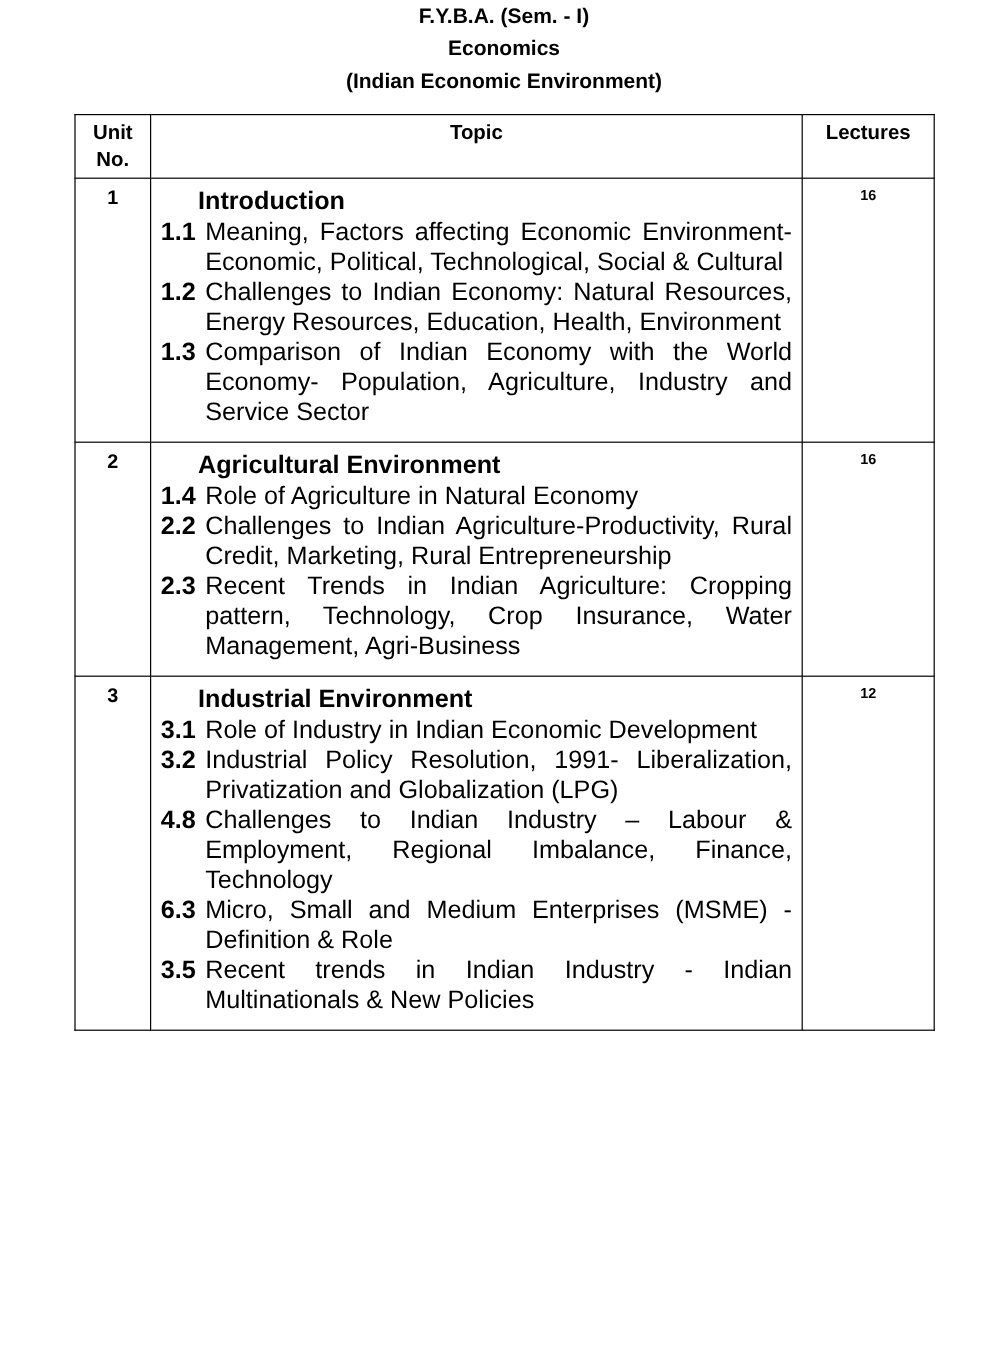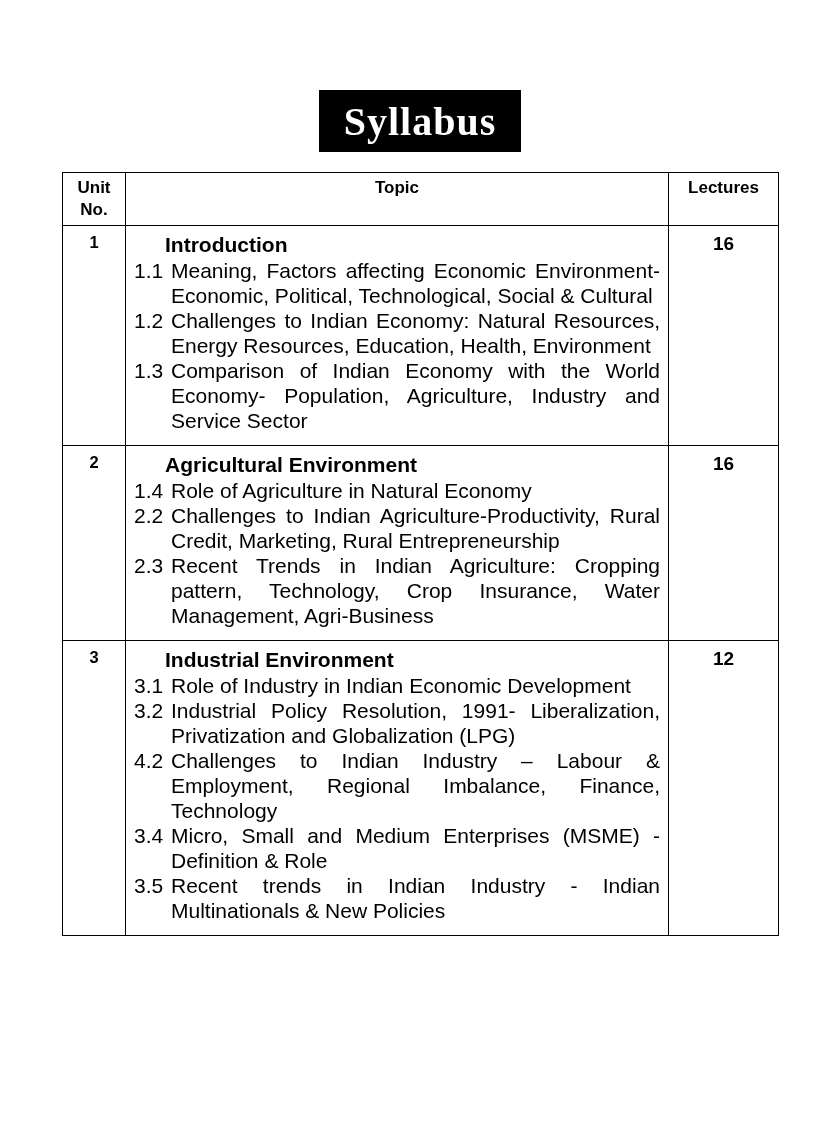--- a/index.html
+++ b/index.html
@@ -63,54 +63,54 @@
 
   td.unit-cell {
     text-align: center;
     font-weight: bold;
     font-size: 16.5px;
     padding-top: 7px;
   }
   td.lectures-cell {
     text-align: center;
     font-weight: bold;
-    font-size: 19px;
+    font-size: 12px;
     padding-top: 7px;
   }
   td.topic-cell {
     padding: 6px 8px 12px 8px;
     font-size: 21px;
     line-height: 25px;
   }
   .row-title {
     font-weight: bold;
     margin-left: 31px;
     margin-bottom: 1px;
   }
   .item { display: flex; }
   .item-num {
-    font-weight: normal;
+    font-weight: bold;
     width: 37px;
     flex: 0 0 37px;
   }
   .item-text {
     flex: 1;
     text-align: justify;
   }
 </style>
 </head>
 <body>
 
 <div class="page">
 
-  <div class="banner">
-    <span class="banner-text">Syllabus</span>
-  </div>
 
   <div class="headings">
+    <div>F.Y.B.A. (Sem. - I)</div>
+    <div>Economics</div>
+    <div>(Indian Economic Environment)</div>
   </div>
 
   <table class="syllabus">
     <colgroup>
       <col class="c-unit">
       <col class="c-topic">
       <col class="c-lect">
     </colgroup>
     <thead>
       <tr>
@@ -167,25 +167,25 @@
           <div class="row-title">Industrial Environment</div>
           <div class="item">
             <span class="item-num">3.1</span>
             <span class="item-text">Role of Industry in Indian Economic Development</span>
           </div>
           <div class="item">
             <span class="item-num">3.2</span>
             <span class="item-text">Industrial Policy Resolution, 1991- Liberalization, Privatization and  Globalization (LPG)</span>
           </div>
           <div class="item">
-            <span class="item-num">4.2</span>
+            <span class="item-num">4.8</span>
             <span class="item-text">Challenges to Indian Industry – Labour &amp; Employment, Regional Imbalance,  Finance, Technology</span>
           </div>
           <div class="item">
-            <span class="item-num">3.4</span>
+            <span class="item-num">6.3</span>
             <span class="item-text">Micro, Small and Medium Enterprises (MSME) - Definition &amp; Role</span>
           </div>
           <div class="item">
             <span class="item-num">3.5</span>
             <span class="item-text">Recent trends in Indian Industry - Indian Multinationals &amp; New Policies</span>
           </div>
         </td>
         <td class="lectures-cell">12</td>
       </tr>
 

